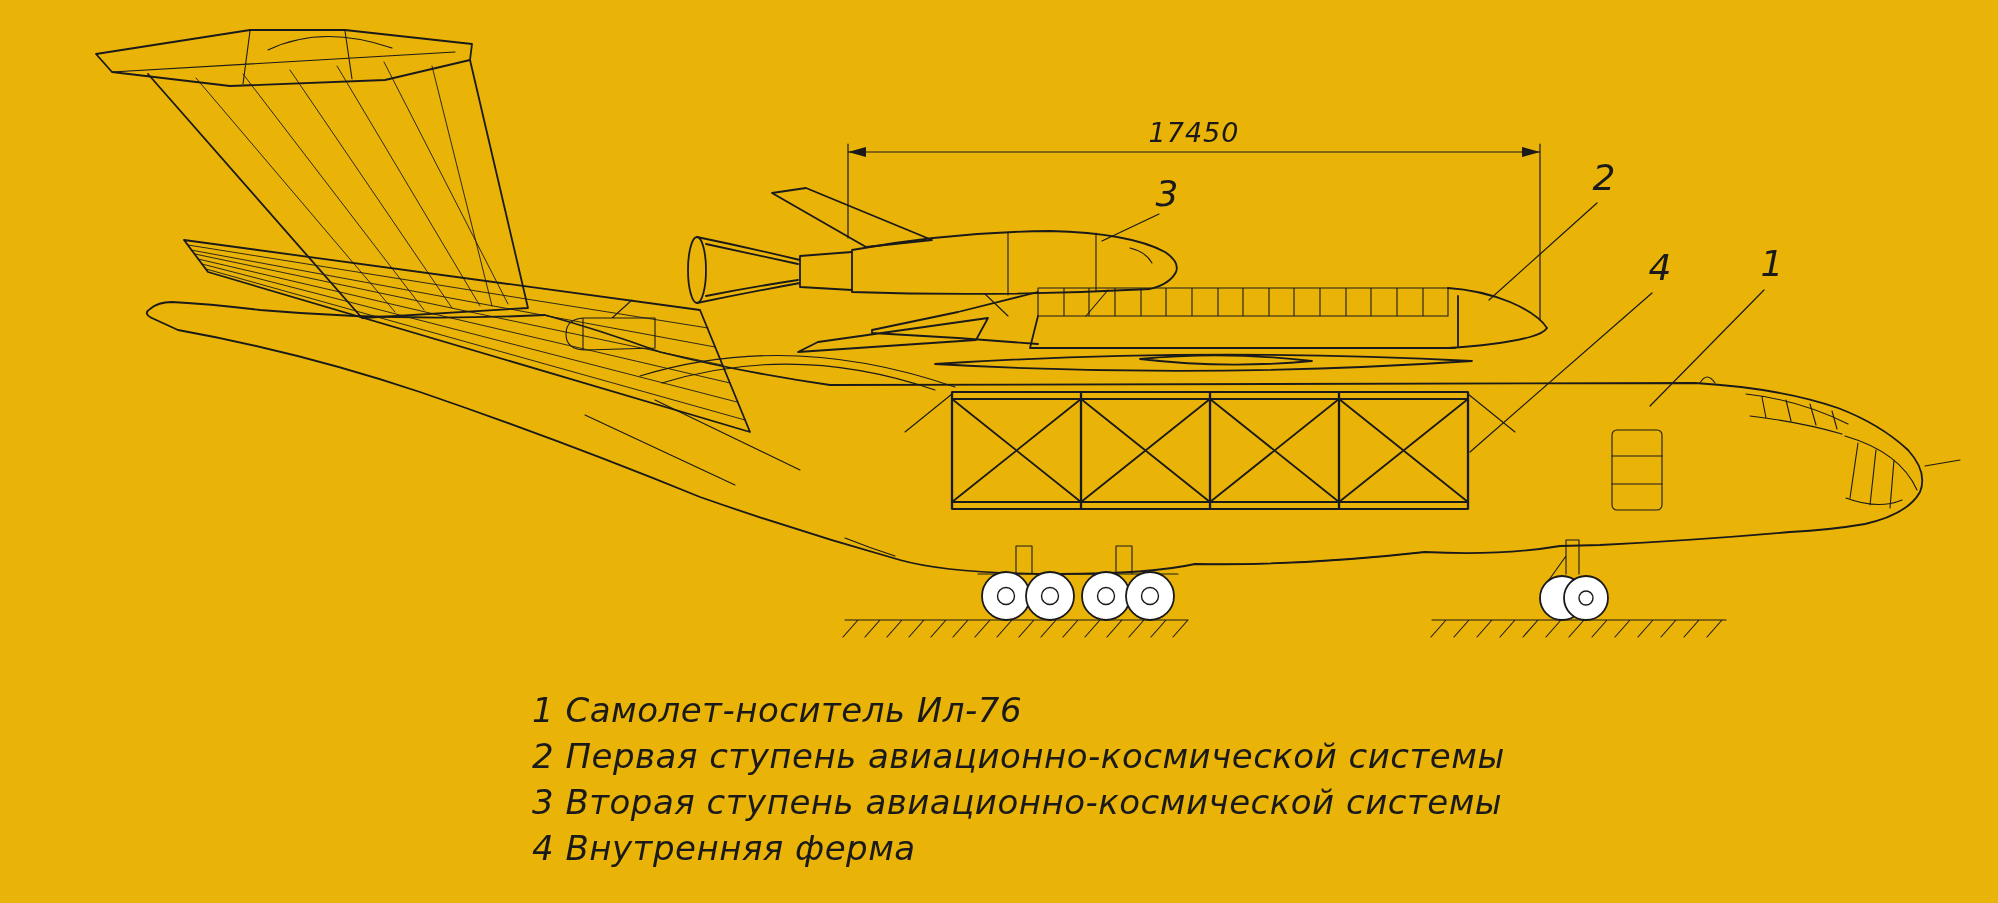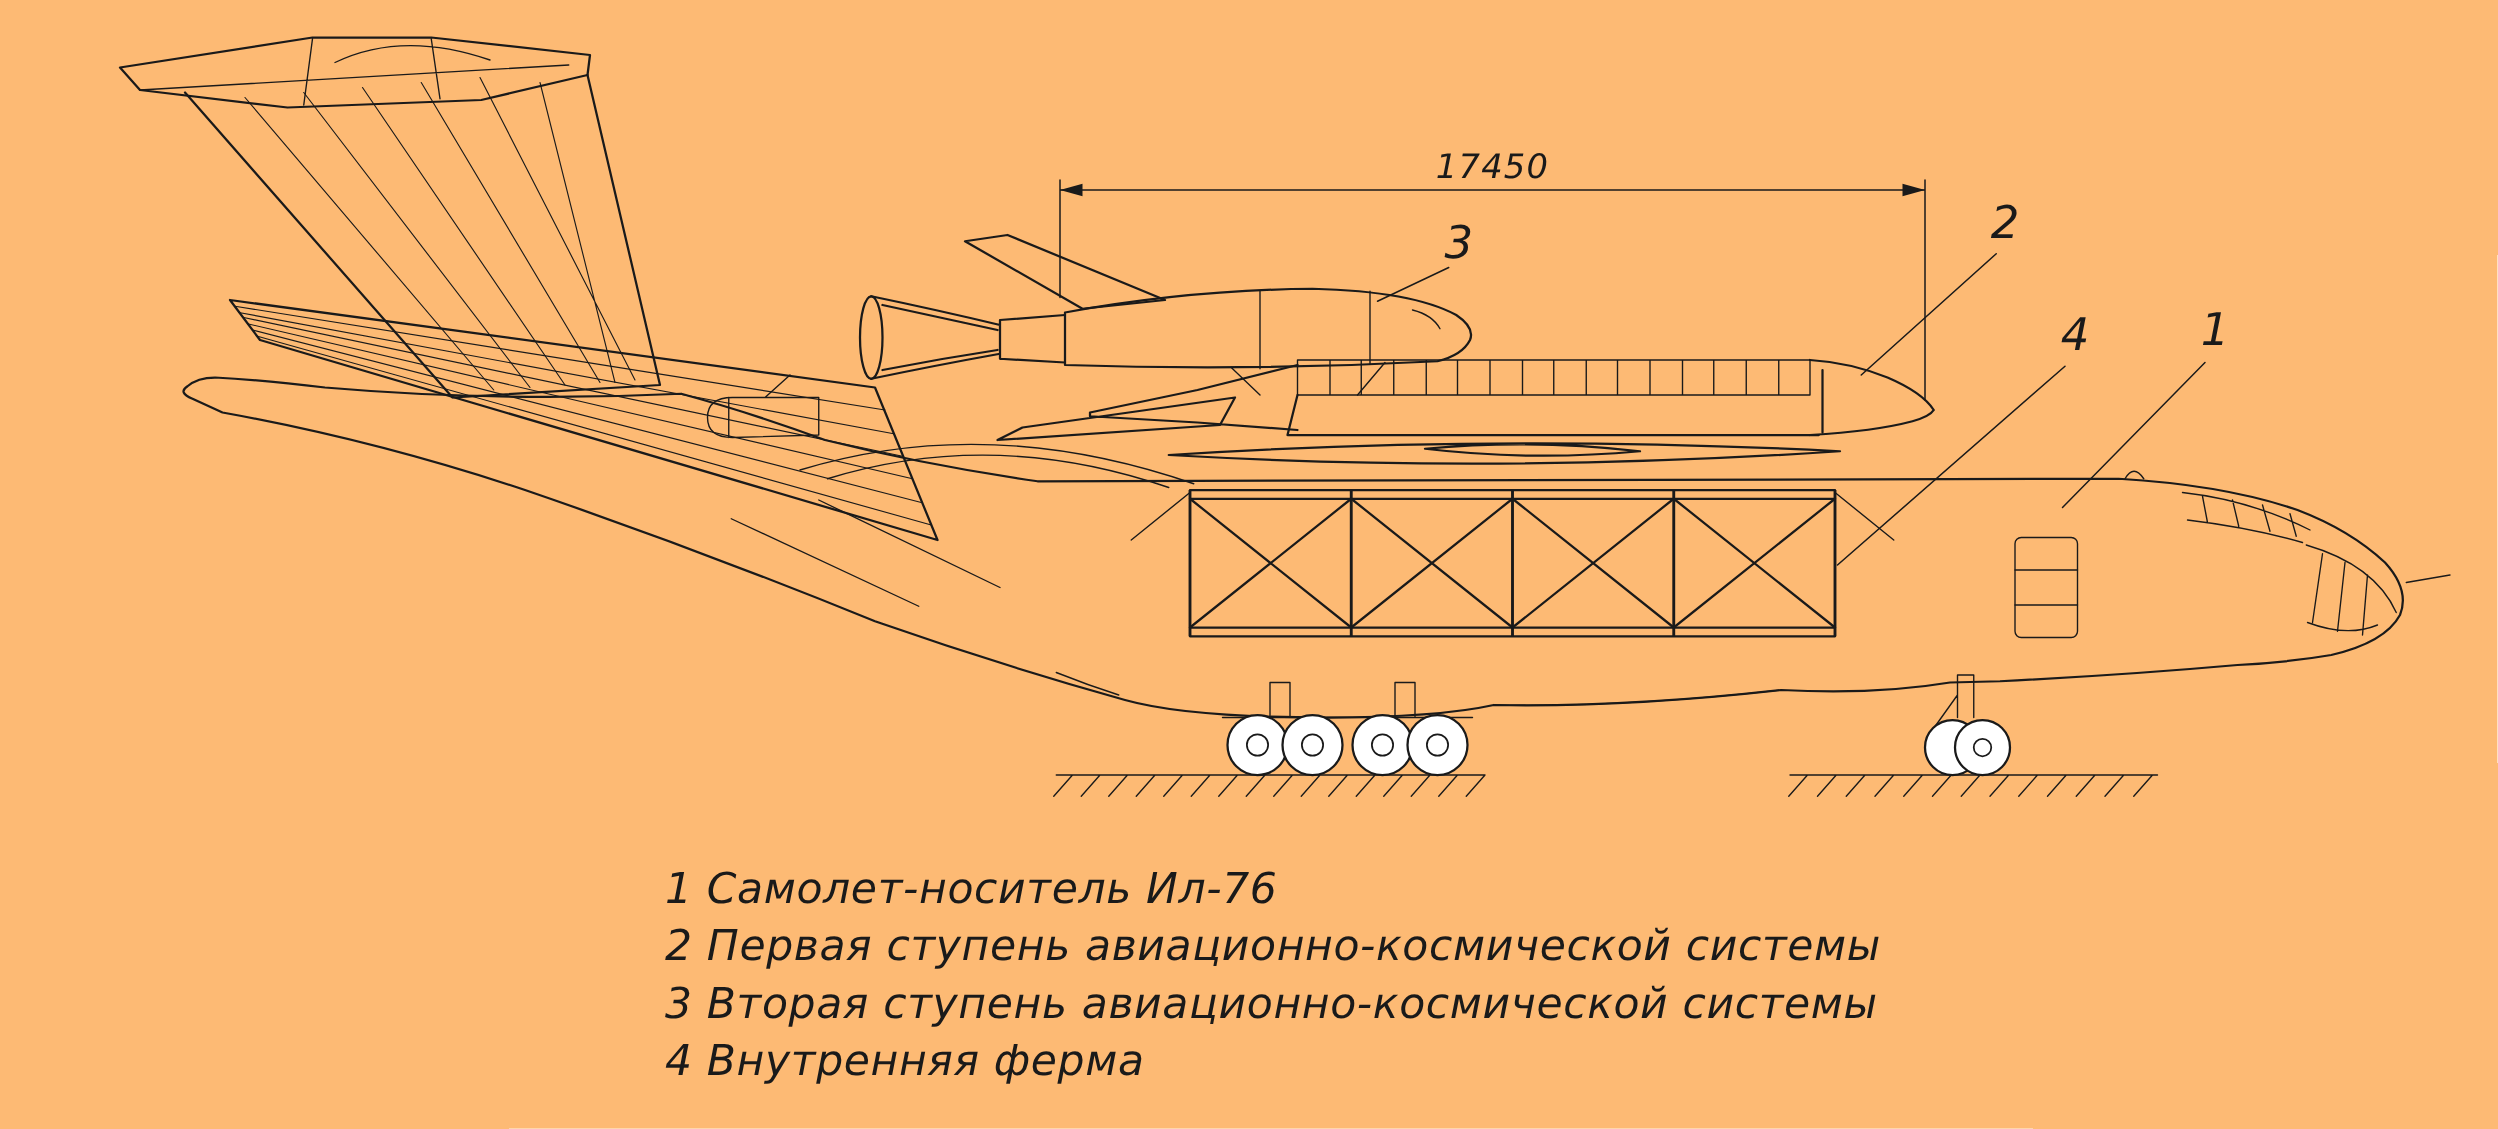--- a/index.html
+++ b/index.html
@@ -1,19 +1,19 @@
 <!DOCTYPE html>
 <html><head>
 <meta charset="utf-8">
 <style>
   html,body { margin:0; padding:0; background:#ffffff; }
   .canvas {
     position:relative;
     width:1998px; height:903px;
-    background:#fdba74;
+    background:#eab308;
     overflow:hidden;
     font-family:"DejaVu Sans", sans-serif;
   }
   svg { position:absolute; inset:0; }
 
   
   .o    { fill:none; stroke:#1a1a1a; stroke-width:1.8; stroke-linejoin:round; stroke-linecap:round; }
   .d    { fill:none; stroke:#1a1a1a; stroke-width:1.1; stroke-linejoin:round; stroke-linecap:round; }
   .h    { fill:none; stroke:#1a1a1a; stroke-width:0.9; stroke-linecap:round; }
   .t2   { fill:none; stroke:#1a1a1a; stroke-width:2.3; stroke-linejoin:round; }

